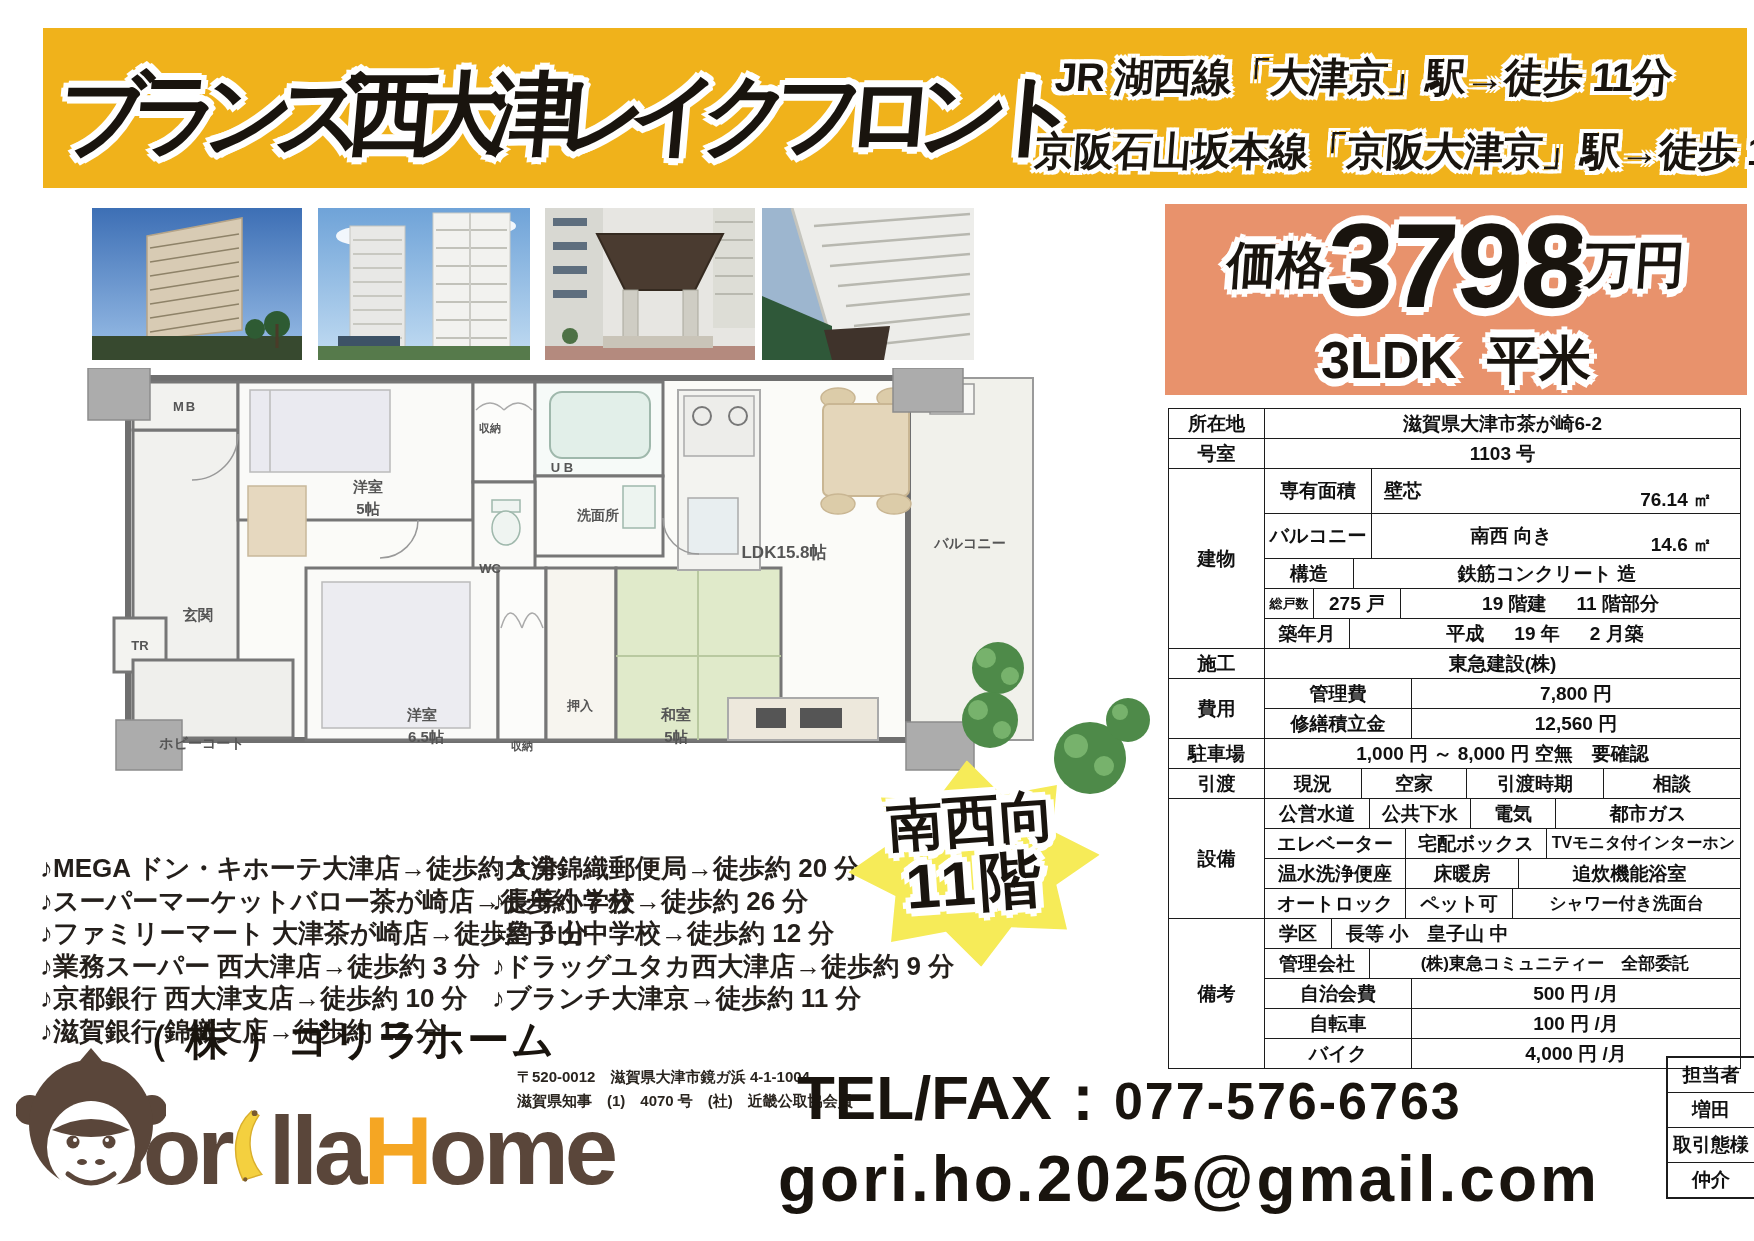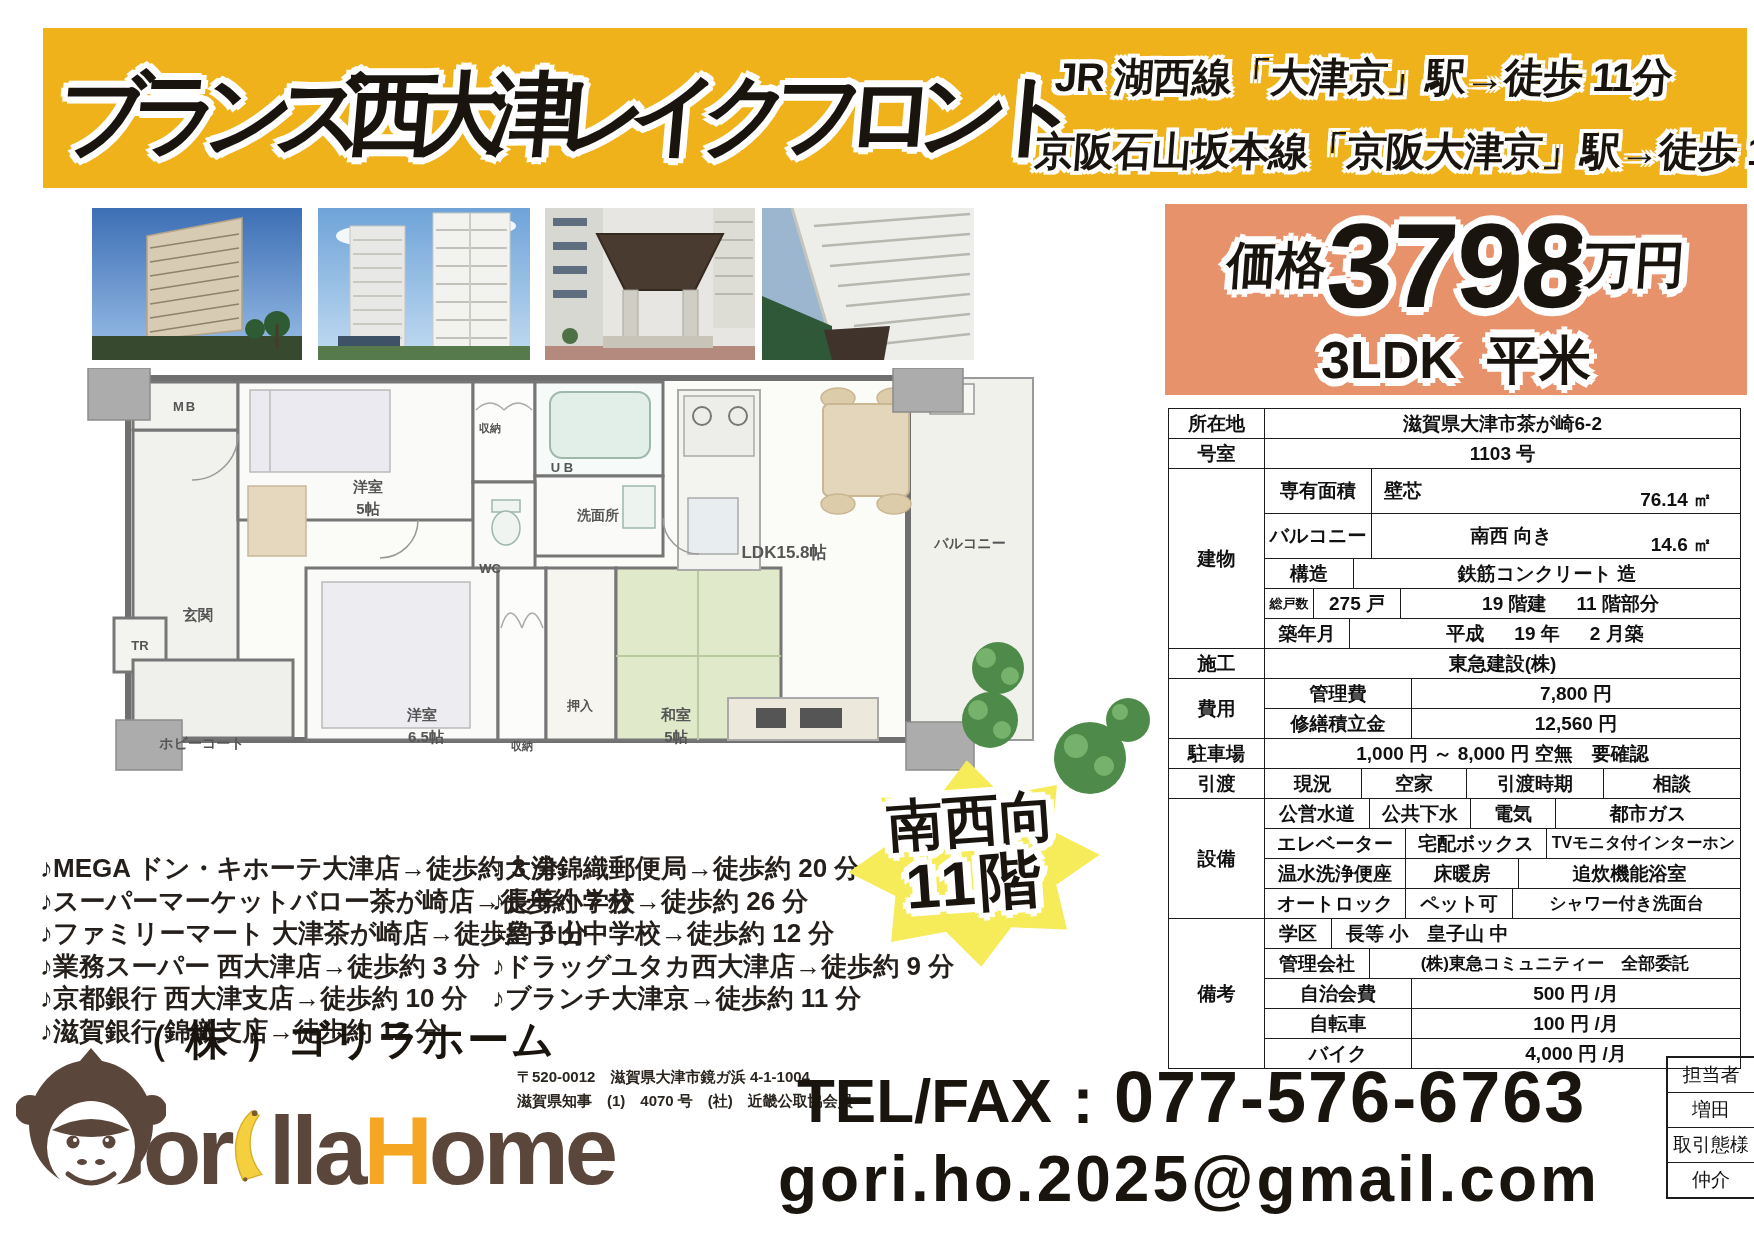--- a/index.html
+++ b/index.html
@@ -79,25 +79,25 @@
   .gorilla{position:absolute;left:16px;top:1044px;z-index:5;}
   .wordmark{position:absolute;left:72px;top:1098px;font-size:96px;font-weight:900;color:#5A463A;
     letter-spacing:-4px;line-height:100px;z-index:4;white-space:nowrap;}
   .wm-orange{color:#F5A623;}
   .banana{display:inline-block;width:36px;height:96px;vertical-align:-10px;margin:0 0 0 2px;}
   .addr{position:absolute;left:517px;z-index:4;font-size:15px;font-weight:700;color:#2a251f;white-space:nowrap;}
   .addr1{top:1068px;}
   .addr2{top:1092px;}
   .telfax{position:absolute;left:797px;top:1056px;z-index:4;color:#19140e;font-weight:900;white-space:nowrap;}
   .tel-label{font-size:62px;letter-spacing:0px;}
-  .tel-number{font-size:72px;letter-spacing:2px;}
+  .tel-number{font-size:52px;letter-spacing:2px;}
   .email{position:absolute;left:758px;top:1142px;z-index:4;color:#19140e;font-weight:900;font-size:64px;letter-spacing:3px;white-space:nowrap;margin-left:20px;}
   .staff{position:absolute;left:1666px;top:1056px;width:86px;z-index:4;border:2px solid #1c1c1c;}
   .staff div{height:34px;display:flex;align-items:center;justify-content:center;
-    font-size:19px;font-weight:400;color:#111;border-top:1.6px solid #1c1c1c;}
+    font-size:19px;font-weight:700;color:#111;border-top:1.6px solid #1c1c1c;}
   .staff div:first-child{border-top:none;}
 </style>
 </head>
 <body>
 
 <div id="page">
 
   <div class="banner">
     <div class="main-title">ブランズ西大津レイクフロント</div>
     <div class="access access1">JR 湖西線「大津京」駅→徒歩 11分</div>

